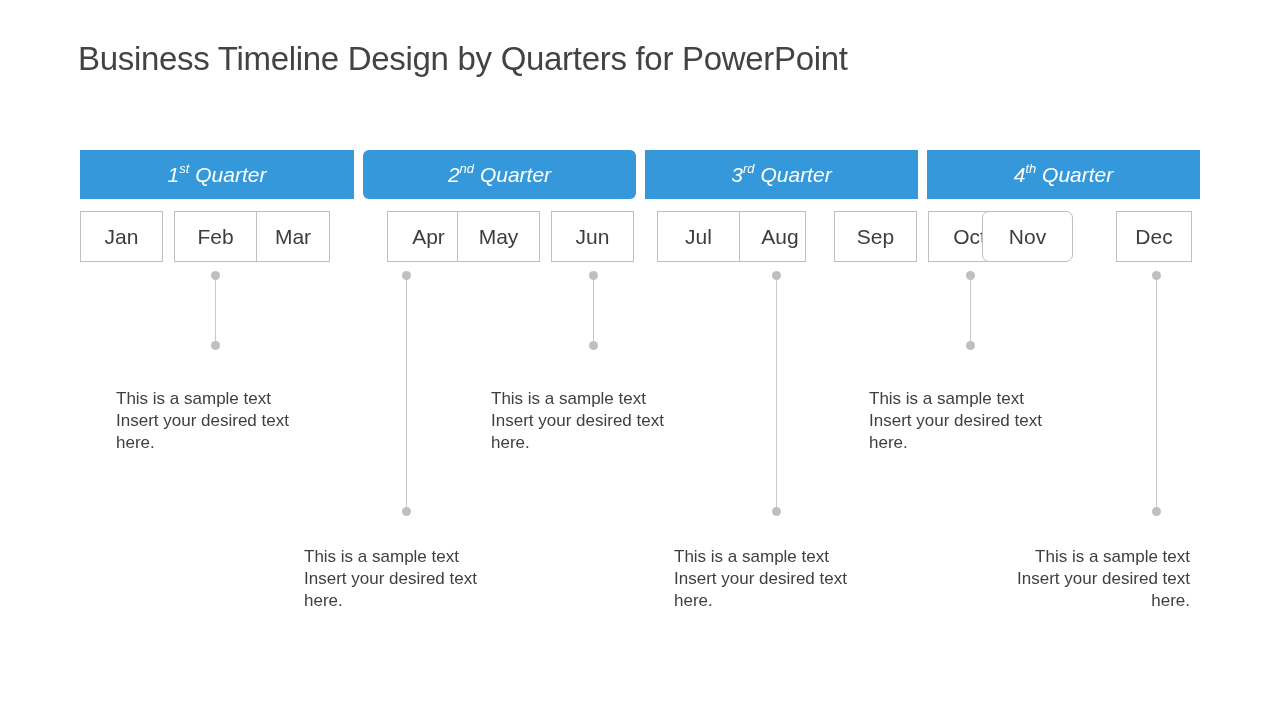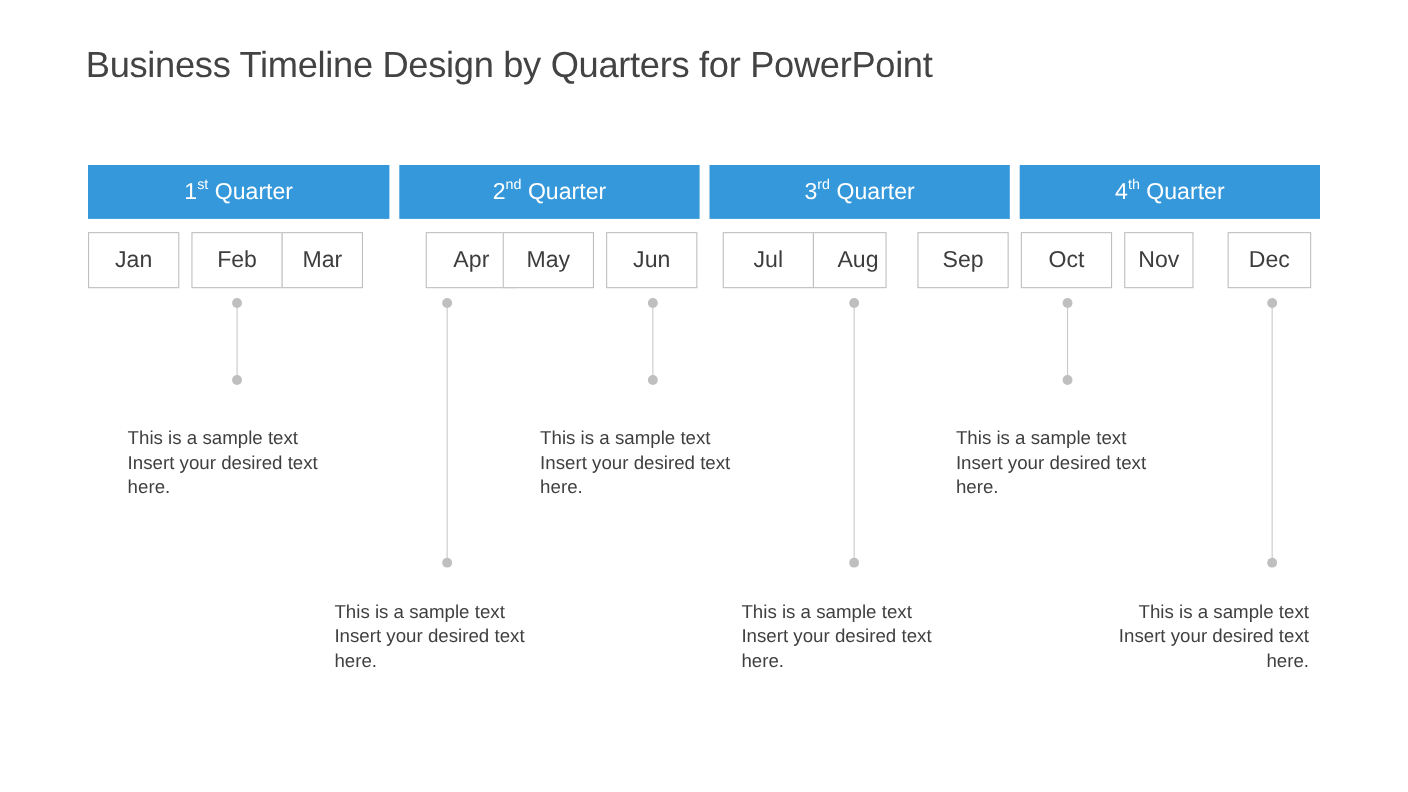--- a/index.html
+++ b/index.html
@@ -43,20 +43,21 @@
     font-size: 21px;
     font-weight: 400;
     display: flex;
     align-items: center;
     justify-content: center;
     box-sizing: border-box;
   }
   .quarter-label {
     display: inline-block;
     white-space: nowrap;
+    font-style: italic;
   }
   .quarter-label .ord {
     font-size: 13px;
     vertical-align: super;
     line-height: 0;
     position: relative;
     top: -1px;
   }
 
   
@@ -114,41 +115,41 @@
 </head>
 <body>
 
 <div id="slide">
 
   <div id="slide-title">Business Timeline Design by Quarters for PowerPoint</div>
 
   <div class="quarter-bar" style="left:80px;  width:274px;">
     <span class="quarter-label"><span>1</span><span class="ord">st</span> <span>Quarter</span></span>
   </div>
-  <div class="quarter-bar" style="left:363px; width:273px;">
+  <div class="quarter-bar" style="left:363px; width:273px;border-radius:6px;">
     <span class="quarter-label"><span>2</span><span class="ord">nd</span> <span>Quarter</span></span>
   </div>
   <div class="quarter-bar" style="left:645px; width:273px;">
     <span class="quarter-label"><span>3</span><span class="ord">rd</span> <span>Quarter</span></span>
   </div>
   <div class="quarter-bar" style="left:927px; width:273px;">
     <span class="quarter-label"><span>4</span><span class="ord">th</span> <span>Quarter</span></span>
   </div>
 
   <div class="month-box" style="left:80px;   width:83px;">Jan</div>
   <div class="month-box" style="left:174px;  width:83px;">Feb</div>
   <div class="month-box" style="left:256px;  width:74px;">Mar</div>
   <div class="month-box" style="left:363px;  width:83px;margin-left:24px;">Apr</div>
   <div class="month-box" style="left:457px;  width:83px;">May</div>
   <div class="month-box" style="left:551px;  width:83px;">Jun</div>
   <div class="month-box" style="left:657px;  width:83px;">Jul</div>
   <div class="month-box" style="left:739px;  width:67px;padding-left:15px;">Aug</div>
   <div class="month-box" style="left:834px;  width:83px;">Sep</div>
   <div class="month-box" style="left:928px;  width:83px;">Oct</div>
-  <div class="month-box" style="left:1022px; width:63px;">Nov</div>
+  <div class="month-box" style="left:982px; width:91px;border-radius:7px;">Nov</div>
   <div class="month-box" style="left:1116px; width:76px;">Dec</div>
 
   <div class="connector" style="left:211px; top:275px; width:9px; height:70px;">
     <div class="line"></div>
     <div class="dot top"></div>
     <div class="dot bot"></div>
   </div>
   <div class="connector" style="left:589px; top:275px; width:9px; height:70px;">
     <div class="line"></div>
     <div class="dot top"></div>

